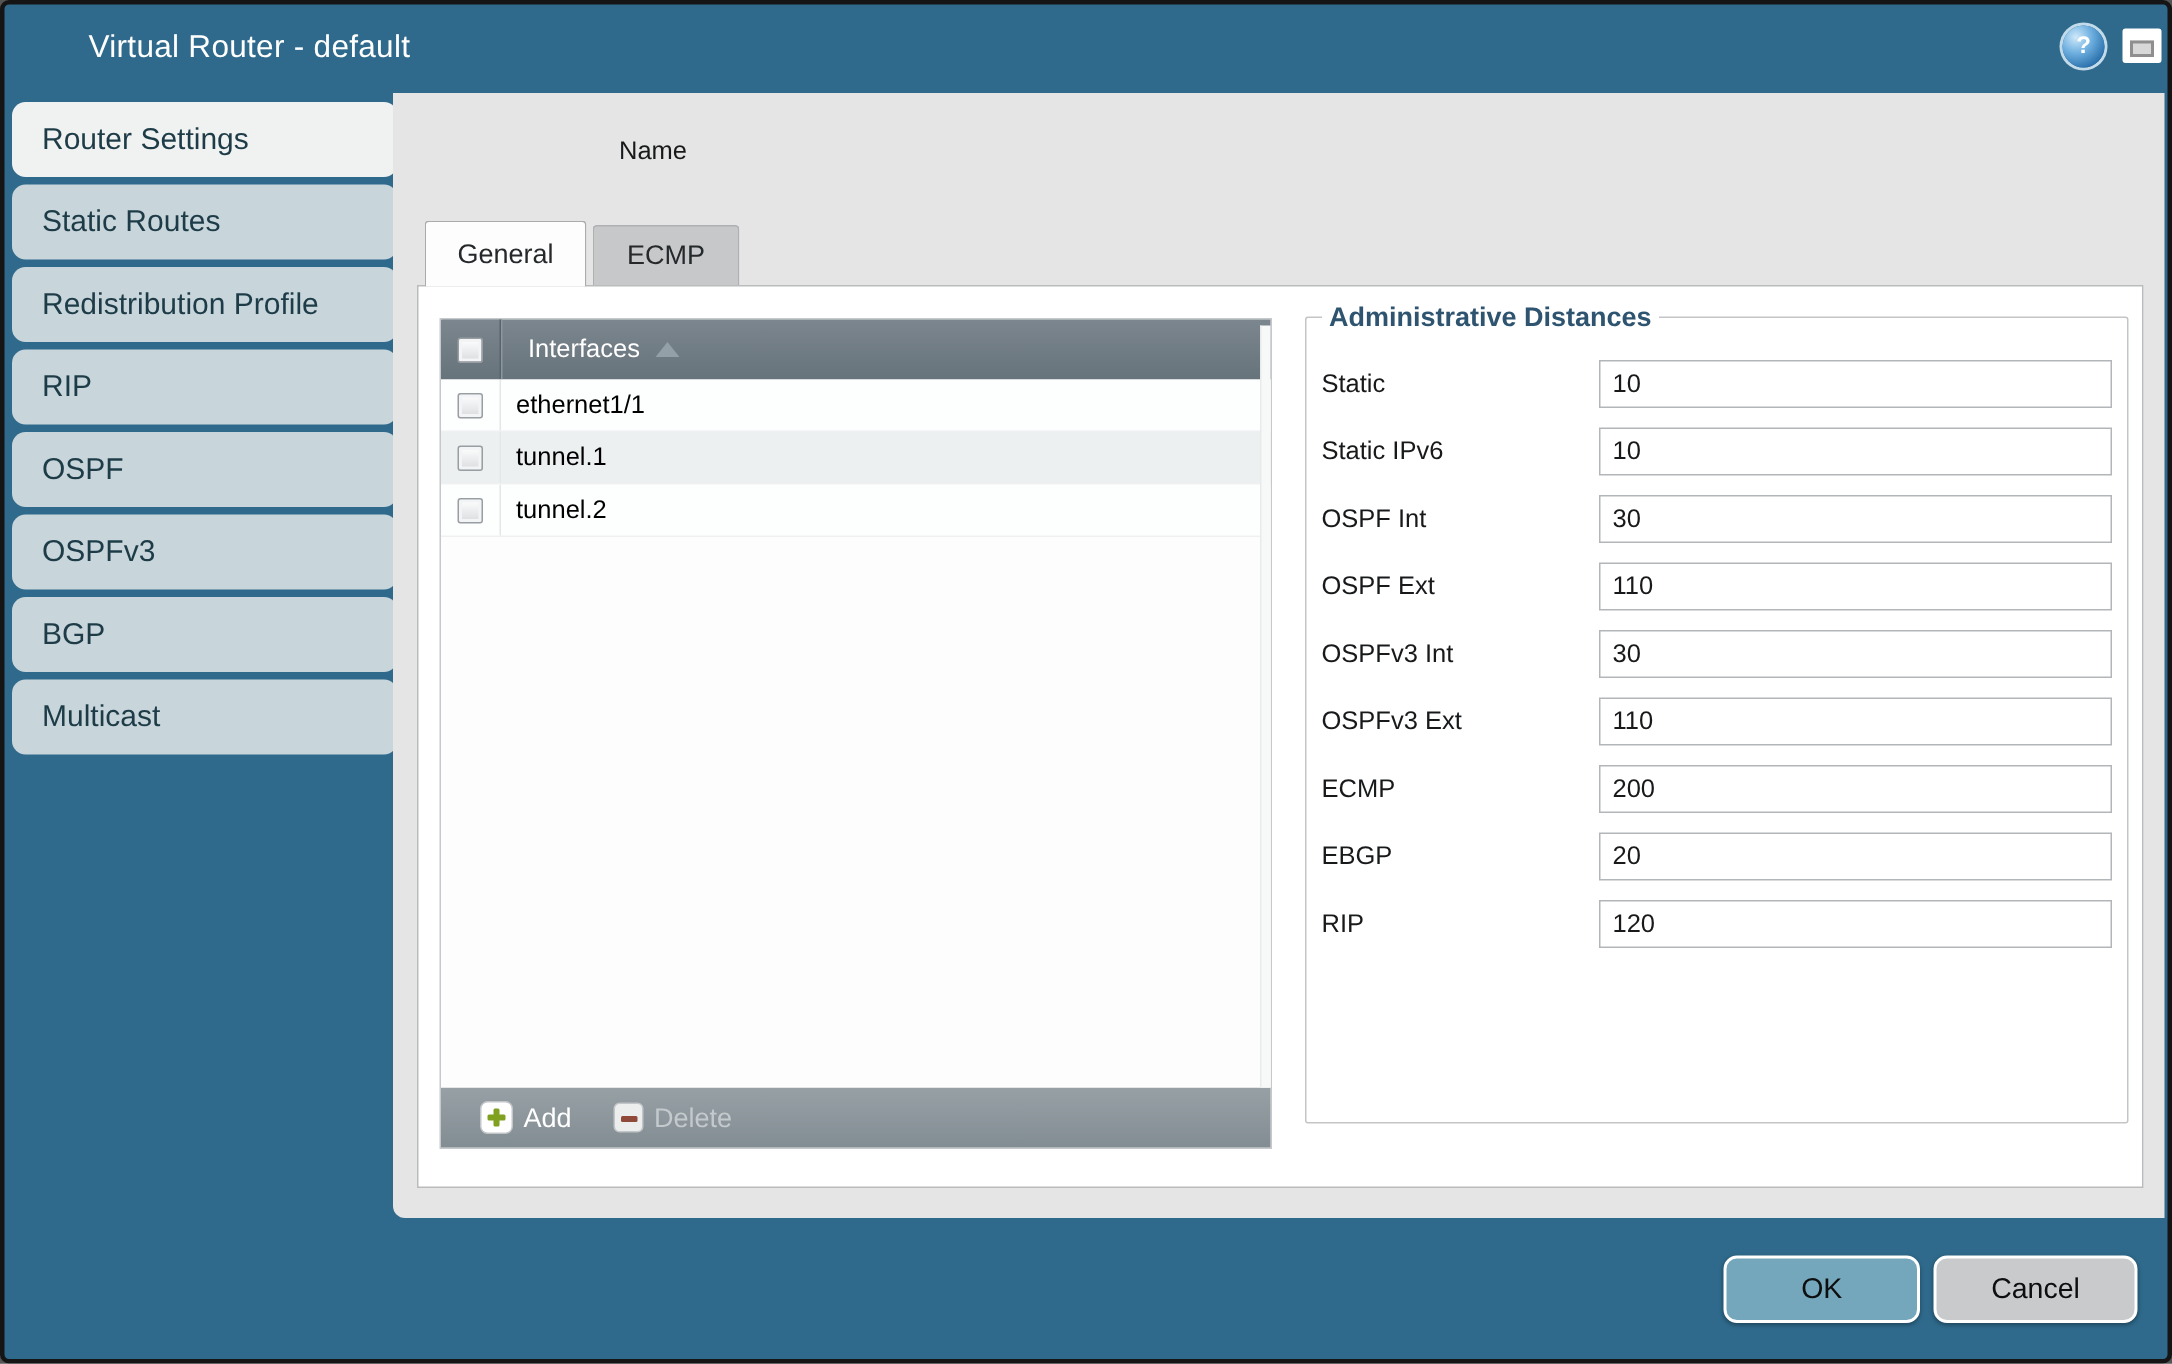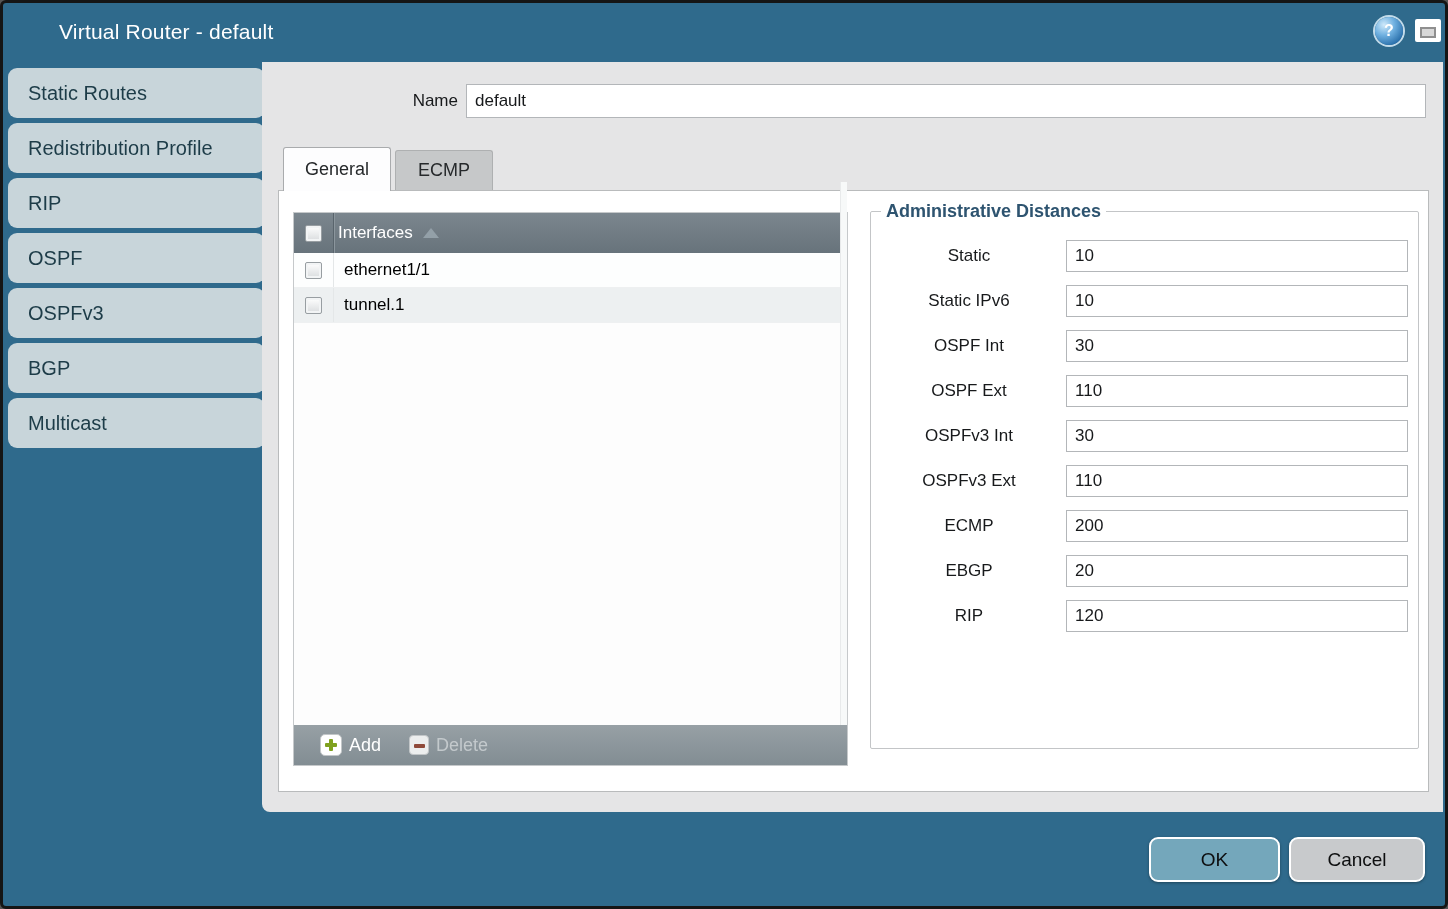--- a/index.html
+++ b/index.html
@@ -100,21 +100,21 @@
     width:40px; flex:0 0 40px; height:100%;
     display:flex; align-items:center; justify-content:center;
   }
   .if-header .cb-cell{ border-right:1px solid #59646c; box-shadow:1px 0 0 #8b969d; }
   .checkbox{
     width:17px; height:17px; border:1px solid #989ea2; border-radius:2px;
     background:linear-gradient(#ffffff, #d9dcde);
     box-shadow:inset 0 0 0 2px #f2f4f5; cursor:pointer;
   }
   .if-header-label{
-    color:#ffffff; font-size:17px; padding-left:4px;
+    color:#ffffff; font-size:17px; padding-left:18px;
   }
   .sort-asc-icon{
     width:0; height:0; margin-left:10px;
     border-left:8px solid transparent; border-right:8px solid transparent;
     border-bottom:10px solid #93a0a8;
   }
   .if-row{
     height:35px; flex:0 0 35px; display:flex; align-items:center;
     background:#fdfefe; border-bottom:1px solid #eef0f1;
     font-size:17px; color:#000000; cursor:pointer;
@@ -161,21 +161,21 @@
     padding:18px 10px 0 10px;
   }
   .admin-legend{
     font-size:18px; font-weight:bold; color:#2e5470;
     padding:0 5px; margin-left:0px;
   }
   .field-row{
     display:flex; align-items:center; margin-bottom:13px;
   }
   .field-label{
-    width:185px; text-align:center; padding-right:9px;
+    width:185px; text-align:left; padding-right:9px;
     font-size:17px; color:#17191b; flex:0 0 185px;
   }
   .field-input{
     width:342px; height:32px; border:1px solid #b3b6b9; background:#ffffff;
     font-family:"Liberation Sans", sans-serif;
     font-size:17px; color:#17191b; padding-left:8px;
   }
 
   
   .ok-button, .cancel-button{
@@ -193,33 +193,33 @@
 
 <div class="dialog">
 
   <div class="titlebar-title">Virtual Router - default</div>
   <div class="help-icon">?</div>
   <div class="restore-icon">
     <span class="inner"></span>
   </div>
 
   <div class="sidebar">
+    <div class="side-tab active">Router Settings</div>
     <div class="side-tab">Static Routes</div>
     <div class="side-tab">Redistribution Profile</div>
     <div class="side-tab">RIP</div>
     <div class="side-tab">OSPF</div>
     <div class="side-tab">OSPFv3</div>
     <div class="side-tab">BGP</div>
     <div class="side-tab">Multicast</div>
   </div>
 
   <div class="content">
 
     <div class="name-label">Name</div>
-    <input class="name-input" type="text" value="default" style="">
 
     <div class="tab-general">General</div>
     <div class="tab-ecmp">ECMP</div>
 
     <div class="panel">
 
       <div class="if-table">
         <div class="if-header">
           <div class="cb-cell">
             <span class="checkbox"></span>
@@ -233,20 +233,26 @@
             <span class="checkbox"></span>
           </div>
           <span class="if-row-label">ethernet1/1</span>
         </div>
         <div class="if-row">
           <div class="cb-cell">
             <span class="checkbox"></span>
           </div>
           <span class="if-row-label">tunnel.1</span>
         </div>
+        <div class="if-row">
+          <div class="cb-cell">
+            <span class="checkbox"></span>
+          </div>
+          <span class="if-row-label">tunnel.2</span>
+        </div>
 
         <div class="if-filler">
           <div class="scroll-strip"></div>
         </div>
 
         <div class="if-footer">
           <div class="add-button">
             <span class="add-icon"></span>
             <span class="add-label">Add</span>
           </div>

